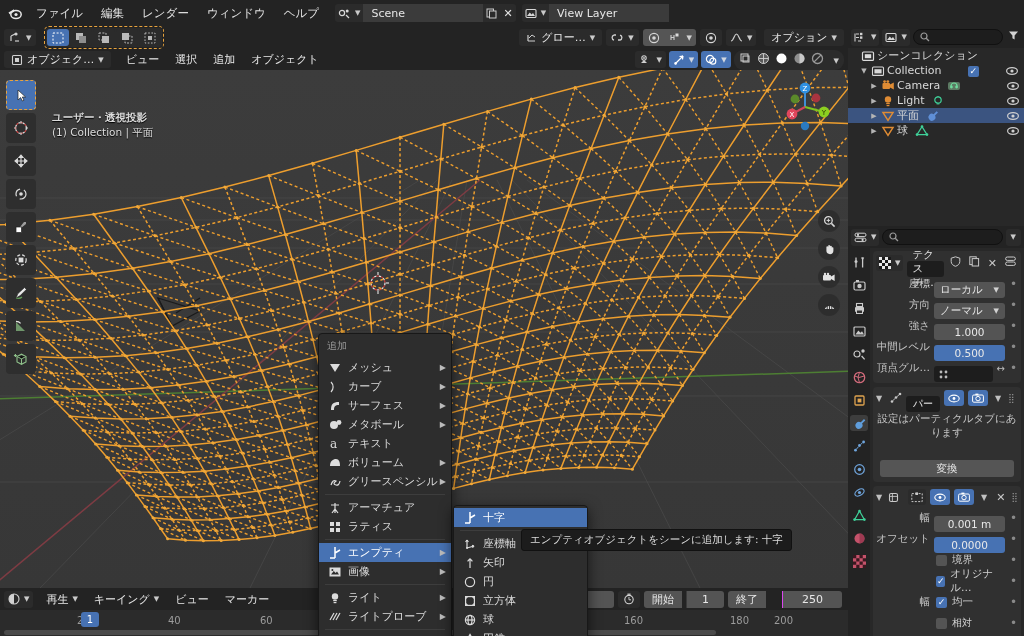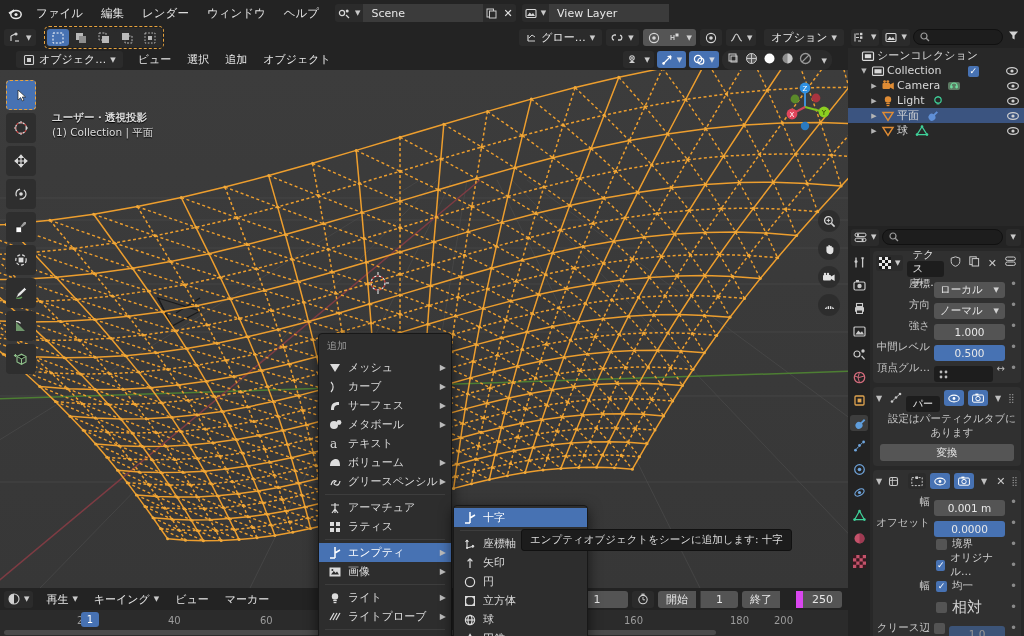--- a/index.html
+++ b/index.html
@@ -43,21 +43,21 @@
   .idblock { display:flex; align-items:center; background:#2b2b2b; border-radius:3px; height:18px; }
   .idblock .ibtn { display:flex; align-items:center; padding:0 3px; height:18px; }
   .idblock .iname { background:#3b3b3b; height:18px; display:flex; align-items:center;
                     padding:0 8px; min-width:120px; font-size:11px; color:#e6e6e6;}
 
   
   #view3d { position:absolute; left:0; top:26px; width:848px; height:562px; background:#393939; }
   #v3dHeaderA { position:absolute; left:0; top:0; width:848px; height:23px; background:#232323;
                 display:flex; align-items:center; padding:0 4px; }
   #v3dHeaderB { position:absolute; left:0; top:23px; width:848px; height:21px; background:#232323;
-                display:flex; align-items:center; padding:0 16px; }
+                display:flex; align-items:center; padding:0 4px; }
   #canvasWrap { position:absolute; left:0; top:44px; width:848px; height:518px; overflow:hidden; background:#393939; }
   #gridsvg { position:absolute; left:0; top:0; }
   .vtext { position:absolute; color:#dcdcdc; font-size:10.5px; text-shadow:0 1px 1px #000; }
 
   
   #toolcol { position:absolute; left:6px; top:10px; width:30px; display:flex; flex-direction:column; gap:3px; }
   #toolcol .tb { width:30px; height:30px; background:#2e2e2e; border-radius:4px;
                  display:flex; align-items:center; justify-content:center; }
   #toolcol .tb.active { background:#4772b3; outline:1px dashed #e8a33d; outline-offset:-1px;}
 
@@ -1379,21 +1379,21 @@
               <path d="M6 4 v2.8 h2" stroke="#d2d2d2" stroke-width="1"></path>
               <path d="M4.4 1.2 h3.2" stroke="#d2d2d2" stroke-width="1.2"></path>
             </svg>
         </div>
         <div class="row" style="gap:4px">
           <div class="field" style="width:38px;border-radius:3px 0 0 3px;">開始</div>
           <div class="field" style="width:38px;border-radius:0 3px 3px 0;border-left:1px solid #3a3a3a;">1</div>
         </div>
         <div class="row" style="gap:16px">
           <div class="field" style="width:38px;border-radius:3px 0 0 3px;">終了</div>
-          <div class="field" style="width:46px;border-radius:0 3px 3px 0;border-left:7px solid #d946ef;">250</div>
+          <div class="field" style="width:60px;border-radius:0 3px 3px 0;border-left:1px solid #d946ef;">250</div>
         </div>
       </div>
     </div>
     <div id="tlBody">
       <div id="tlTicks">
           <div class="tick" style="left: 77px;">20</div>
           <div class="tick" style="left: 168px;">40</div>
           <div class="tick" style="left: 260px;">60</div>
           <div class="tick" style="left: 352px;">80</div>
           <div class="tick" style="left: 532px;">140</div>
@@ -1797,21 +1797,21 @@
           <div class="btn blue" style="padding:1px 4px;height:16px;">
             <svg width="12" height="10" viewBox="0 0 12 10">
                 <rect x="0.6" y="2" width="10.8" height="7.2" rx="1.2" fill="none" stroke="#fff" stroke-width="1"></rect>
                 <circle cx="6" cy="5.6" r="2.2" fill="none" stroke="#fff" stroke-width="1"></circle>
                 <rect x="3.4" y="0.6" width="3" height="1.6" fill="#fff"></rect>
               </svg>
           </div>
           <div style="font-size:8px;color:#c0c0c0;padding:0 3px;">▼</div>
           <div style="color:#8a8a8a;font-size:9px;letter-spacing:1px;">⣿</div>
         </div>
-        <div style="font-size:10.5px;color:#c8c8c8;text-align:center;padding:3px 0 4px;margin-left:10px;">設定はパーティクルタブにあります</div>
+        <div style="font-size:10.5px;color:#c8c8c8;text-align:center;padding:3px 0 20px;">設定はパーティクルタブにあります</div>
         <div style="background:#555;border-radius:3px;height:17px;display:flex;align-items:center;justify-content:center;font-size:10.5px;margin:0 4px 2px;">変換</div>
       </div>
 
       <div class="panel" style="padding-top:2px;">
         <div class="prow" style="margin-bottom:3px;">
           <span style="font-size:8px;color:#c0c0c0;width:10px;">▼</span>
           <span style="display:flex;">
             <svg width="13" height="13" viewBox="0 0 13 13">
                 <rect x="2.5" y="2.5" width="8" height="8" rx="1.6" fill="none" stroke="#c9c9c9" stroke-width="1.1"></rect>
                 <path d="M2.5 5.4 h8 M5.4 2.5 v8" stroke="#c9c9c9" stroke-width="0.9"></path>
@@ -1873,21 +1873,21 @@
               <div style="flex:1;display:flex;align-items:center;gap:5px;padding-left:2px;">
                 <span class="cbox on">✓</span>
                 <span style="font-size:10.5px;color:#d2d2d2">均一</span>
               </div>
               <span class="pdot">•</span>
             </div>
             <div class="prow">
               <span class="plabel"></span>
               <div style="flex:1;display:flex;align-items:center;gap:5px;padding-left:2px;">
                 <span class="cbox"></span>
-                <span style="font-size:15px;color:#d2d2d2">相対</span>
+                <span style="font-size:10px;color:#d2d2d2">相対</span>
               </div>
               <span class="pdot">•</span>
             </div>
             <div class="prow">
               <span class="plabel">クリース辺</span>
               <span class="cbox"></span>
               <div class="pval blue" style="opacity:.55">1.0</div>
               <span class="pdot">•</span>
             </div>
           </div>

